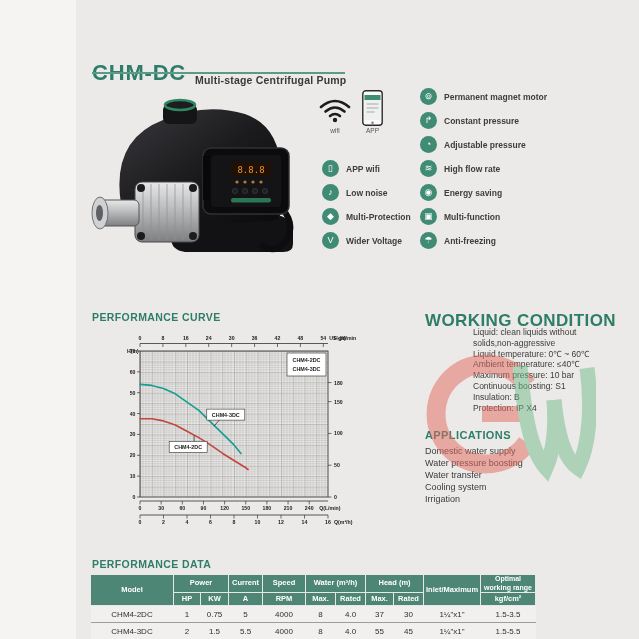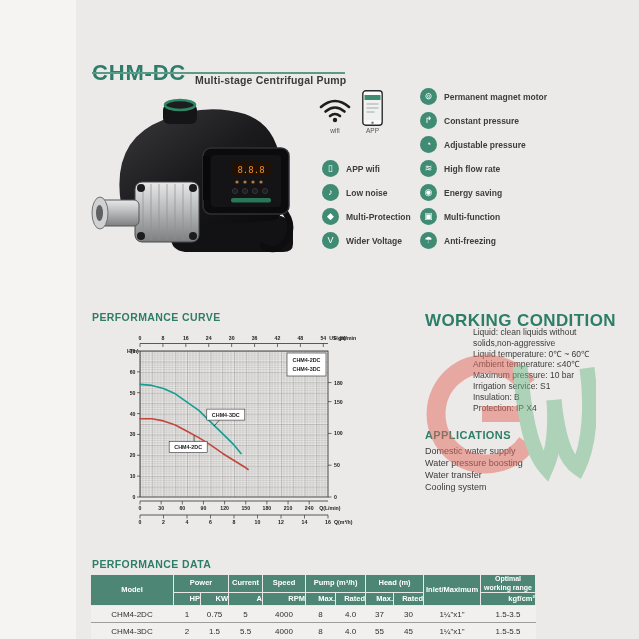--- a/index.html
+++ b/index.html
@@ -27,21 +27,21 @@
   .section-heading{font-size:10.5px;font-weight:700;color:#2e7d68;letter-spacing:.4px;}
   
   .wc-line{font-size:8.5px;line-height:10.8px;color:#3c3c3c;padding-left:48px;}
   .app-line{font-size:9px;line-height:12px;color:#3c3c3c;}
   .watermark{pointer-events:none;opacity:.5;}
   
   table{border-collapse:collapse;table-layout:fixed;width:445px;}
   thead th{background:#4d8674;color:#fff;font-size:7.5px;font-weight:700;
     border:1px solid #e9e8e6;padding:0;text-align:center;line-height:1.15;}
   thead tr.r1 th{height:17px;}
-  thead tr.r2 th{height:12px;text-align:right;}
+  thead tr.r2 th{height:12px;}
   tbody td{font-size:8px;color:#2f2f2f;text-align:center;height:16px;padding:0;
     background:#f1f0ee;border-bottom:1.6px solid #9d9d9c;}
   .th-small{font-size:7px;}
 </style>
 </head>
 <body>
 
 <div class="abs left-strip"></div>
 
 <div class="abs header">
@@ -287,32 +287,33 @@
   </svg>
 
 <div class="abs section-heading" style="left:425px;top:311px;font-size:17px">WORKING CONDITION</div>
 <div class="abs" style="left:425px;top:327px;width:165px">
 
 <div class="wc-line">Liquid: clean liquids without</div>
     <div class="wc-line">solids,non-aggressive</div>
     <div class="wc-line">Liquid temperature: 0℃ ~ 60℃</div>
     <div class="wc-line">Ambient temperature: ≤40℃</div>
     <div class="wc-line">Maximum pressure: 10 bar</div>
-    <div class="wc-line">Irrigation service: S1</div>
+    <div class="wc-line">Continuous boosting: S1</div>
     <div class="wc-line">Insulation: B</div>
     <div class="wc-line">Protection: IP X4</div>
   </div>
 
 <div class="abs section-heading" style="left:425px;top:429px;font-size:11px">APPLICATIONS</div>
 <div class="abs" style="left:425px;top:445px;width:165px">
 
 <div class="app-line">Domestic water supply</div>
     <div class="app-line">Water pressure boosting</div>
     <div class="app-line">Water transfer</div>
     <div class="app-line">Cooling system</div>
+    <div class="app-line">Irrigation</div>
   </div>
 
 <svg class="abs watermark" style="left:424px;top:352px" width="172" height="160" viewBox="0 0 172 160">
   <path d="M103,33.3 A50,50 0 1 0 103,90.7" fill="none" stroke="#e4685c" stroke-width="19"></path>
   <path d="M58,62 H100" stroke="#e4685c" stroke-width="16"></path>
   <path d="M96,14 C100,60 106,98 122,116 C130,98 132,76 130,48" fill="none" stroke="#6fbc87" stroke-width="15"></path>
   <path d="M130,48 C134,88 142,108 154,116 C166,92 168,52 163,16" fill="none" stroke="#6fbc87" stroke-width="15"></path>
 </svg>
 
 <div class="abs section-heading" style="left:92px;top:558px">PERFORMANCE DATA</div>
@@ -330,21 +331,21 @@
     <col style="width:30px">
       <col style="width:57px">
       <col style="width:55px">
   </colgroup>
   <thead>
     <tr class="r1">
       <th rowspan="2">Model</th>
       <th colspan="2">Power</th>
       <th>Current</th>
       <th>Speed</th>
-      <th colspan="2">Pump (m³/h)</th>
+      <th colspan="2">Water (m³/h)</th>
       <th colspan="2">Head (m)</th>
       <th rowspan="2">Inlet/Maximum</th>
       <th class="th-small">Optimal working range</th>
     </tr>
     <tr class="r2">
       <th>HP</th>
       <th>KW</th>
       <th>A</th>
       <th>RPM</th>
       <th>Max.</th>

